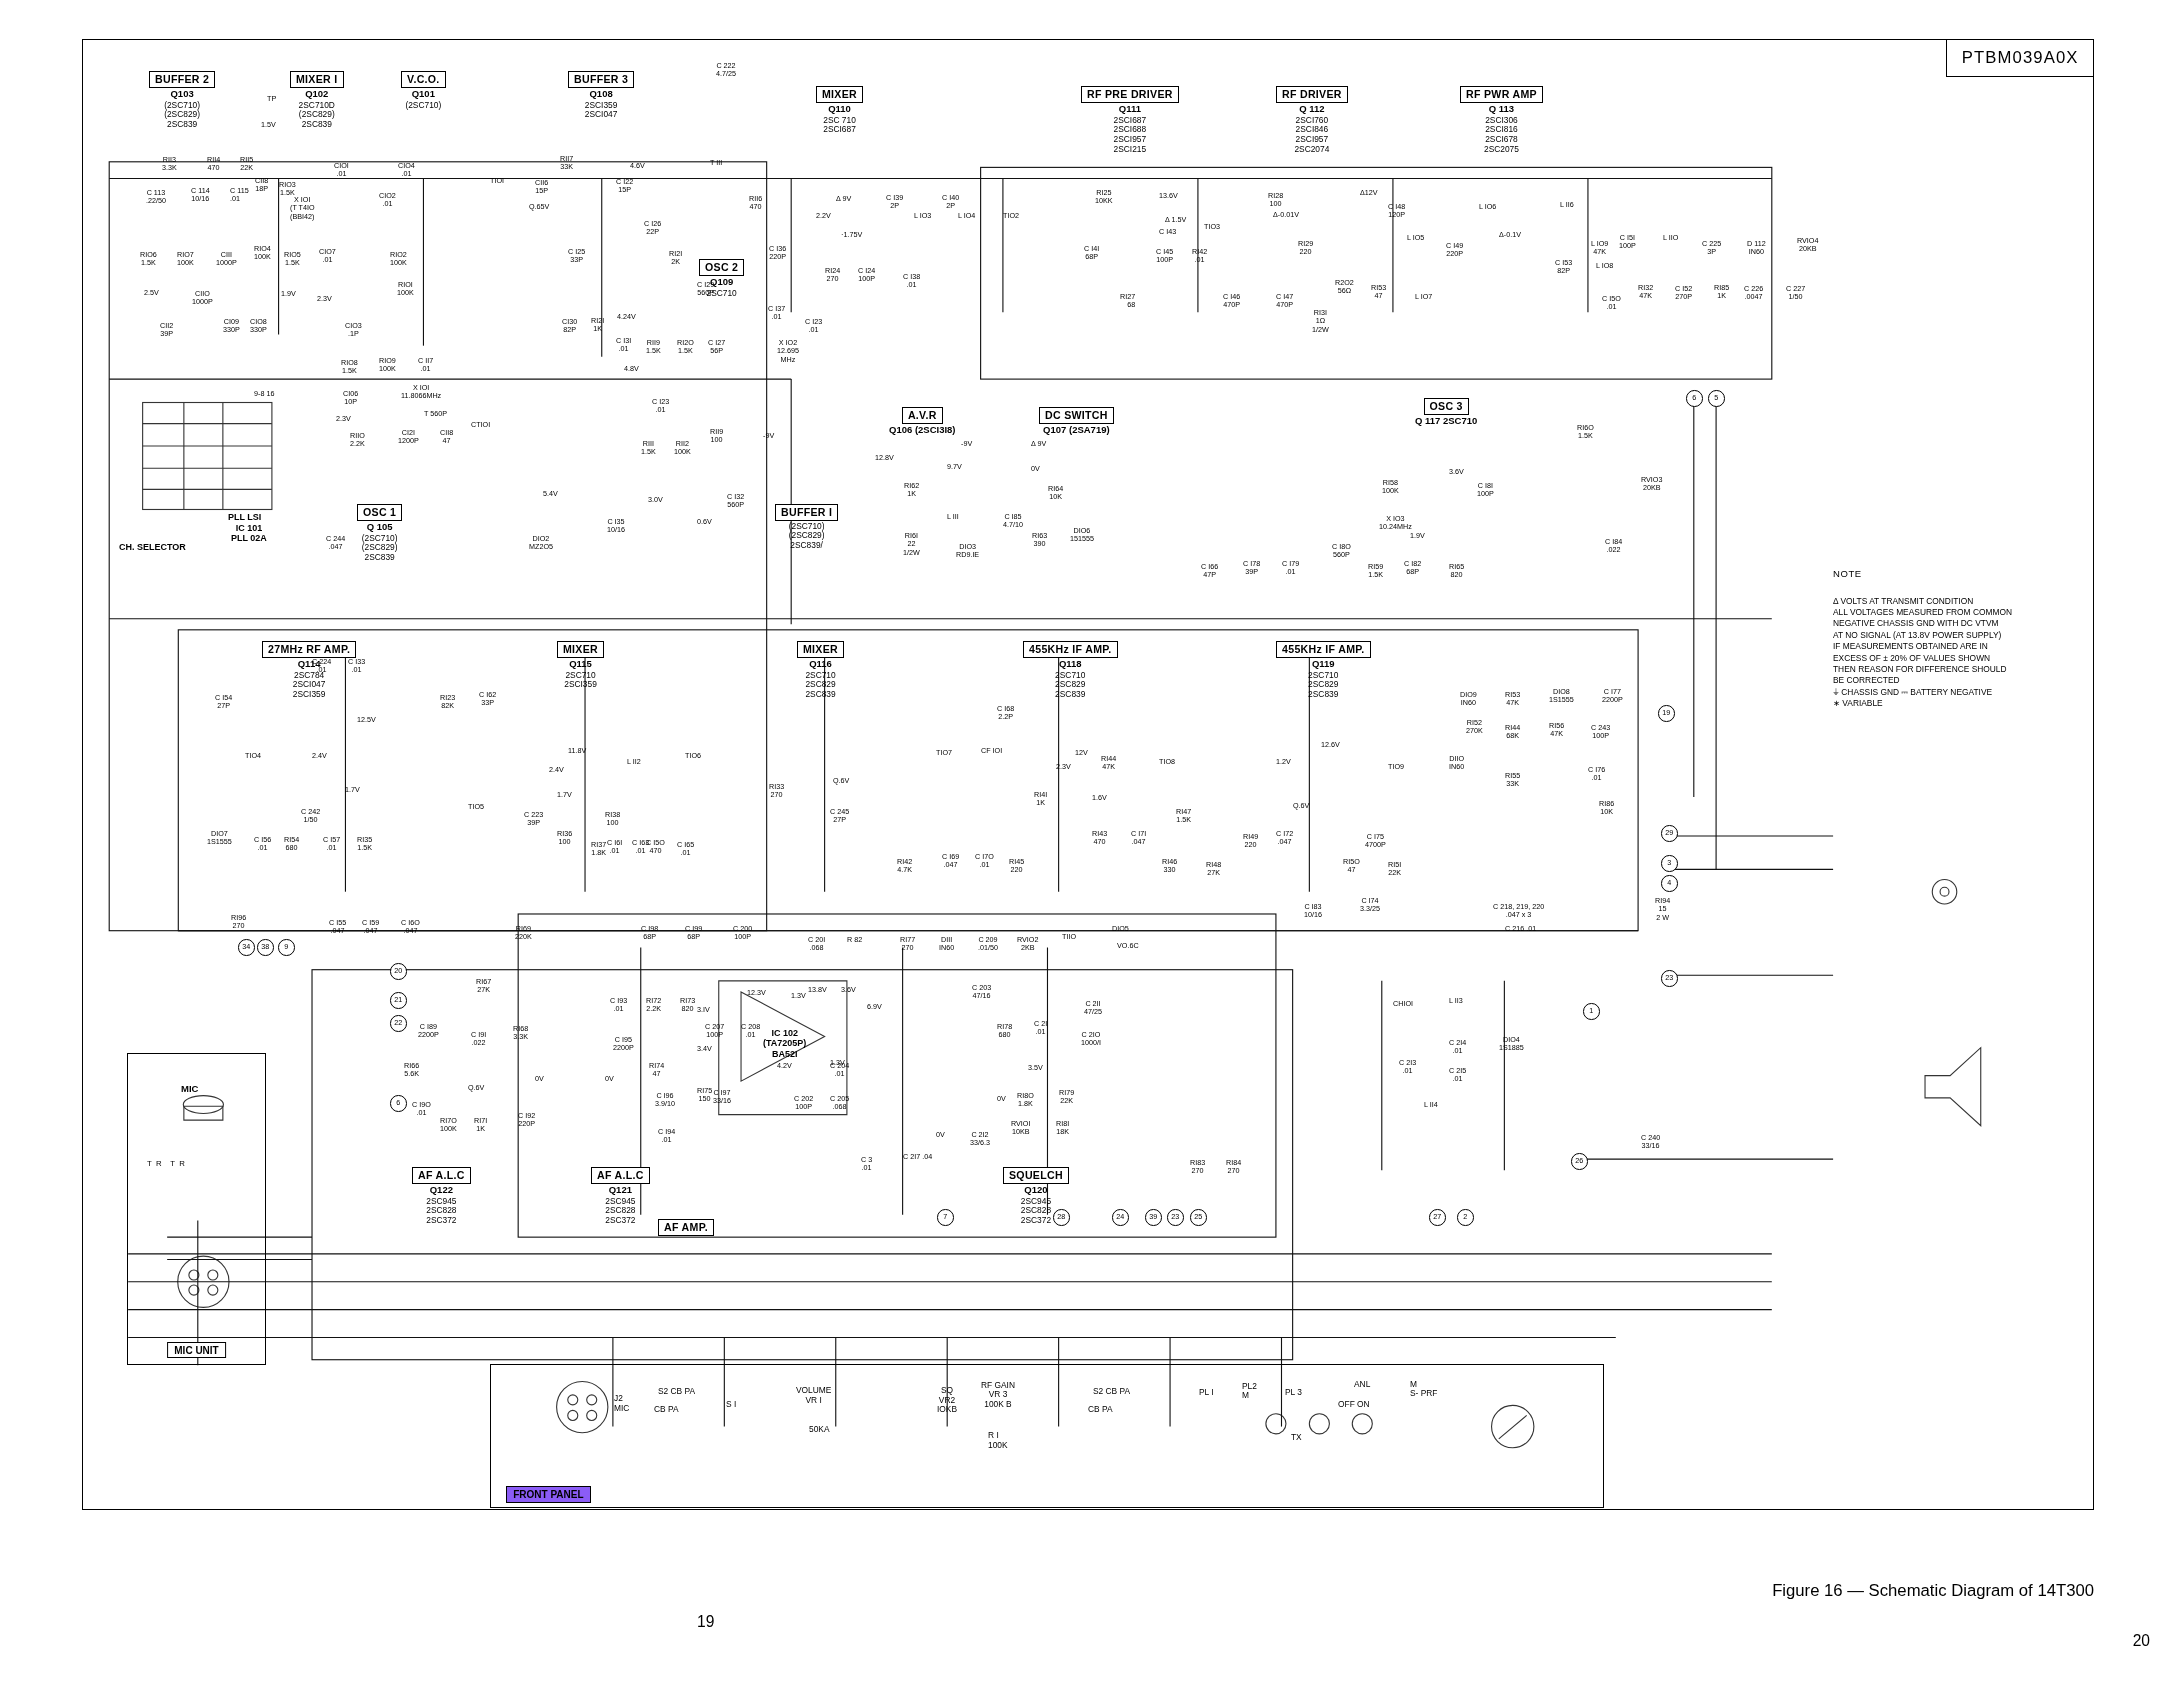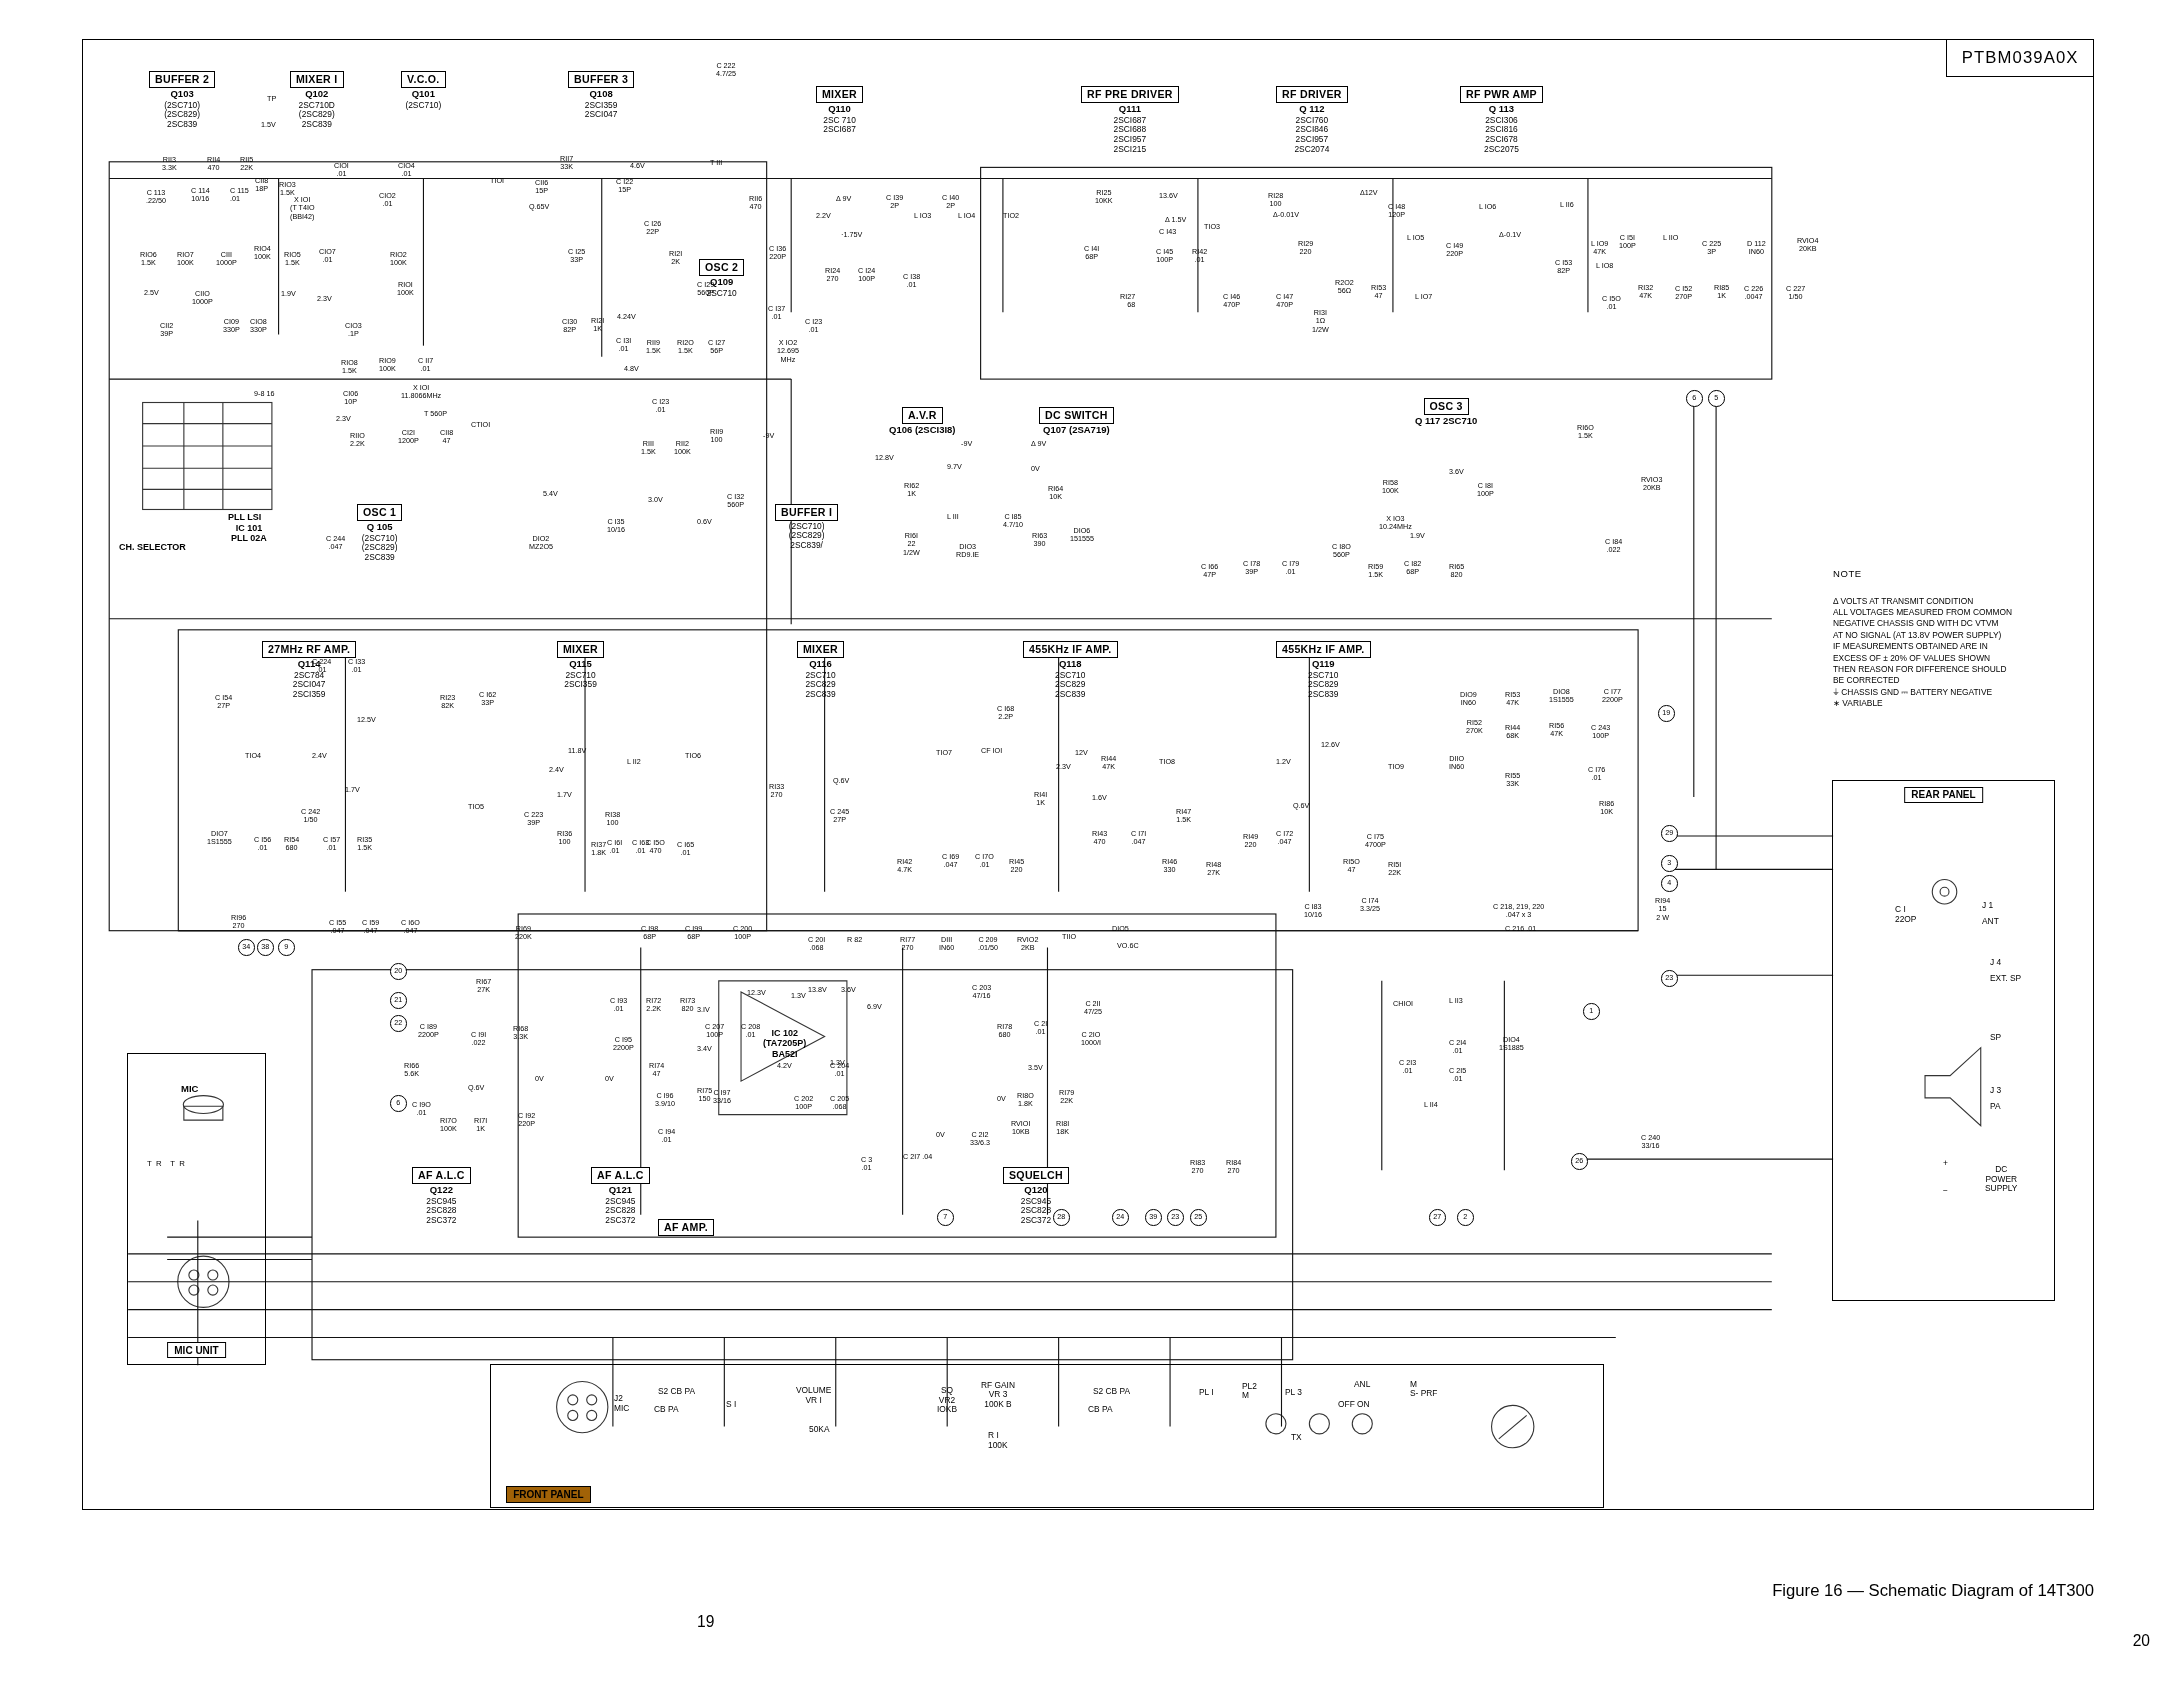--- a/index.html
+++ b/index.html
@@ -190,21 +190,21 @@
     box-sizing: border-box;
   }
   #front-panel .cap {
     position: absolute;
     left: 14.5px;
     bottom: 4.5px;
     border: 1.1px solid #000;
     padding: 1.7px 6.7px;
     font-size: 10px;
     font-weight: bold;
-    background: #a16207;
+    background: #8b5cf6;
   }
 </style>
 </head>
 <body>
 
 <div id="page">
 
   <div id="schematic-frame">
     <div id="part-number-box">PTBM039A0X</div>
   </div>
@@ -956,37 +956,20 @@
 ⏚ CHASSIS GND    ⎓ BATTERY NEGATIVE
 ∗ VARIABLE</span>
   </div>
 
   <div id="mic-unit">
     <div class="lbl bold" style="left:53px; top:30px; font-size:9.5px;">MIC</div>
     <div class="lbl" style="left:19px; top:106px; font-size:7.8px;">T&nbsp; R&nbsp;&nbsp;&nbsp; T&nbsp; R</div>
     <div class="cap">MIC UNIT</div>
   </div>
 
-  <div id="rear-panel">
-    <div class="cap">REAR PANEL</div>
-    <div class="lbl" style="left:149px; top:120px;">J 1</div>
-    <div class="lbl" style="left:149px; top:136px;">ANT</div>
-    <div class="lbl" style="left:62px; top:124px; white-space:pre-line;">C I
-22OP</div>
-    <div class="lbl" style="left:157px; top:177px;">J 4</div>
-    <div class="lbl" style="left:157px; top:193px;">EXT. SP</div>
-    <div class="lbl" style="left:157px; top:252px;">SP</div>
-    <div class="lbl" style="left:157px; top:305px;">J 3</div>
-    <div class="lbl" style="left:157px; top:321px;">PA</div>
-    <div class="lbl" style="left:152px; top:384px; white-space:pre-line; text-align:center;">DC
-POWER
-SUPPLY</div>
-    <div class="lbl" style="left:110px; top:378px;">+</div>
-    <div class="lbl" style="left:110px; top:405px;">−</div>
-  </div>
 
   <div id="front-panel">
     <div class="cap">FRONT PANEL</div>
     <div class="lbl" style="left:123px; top:29px; white-space:pre-line;">J2
 MIC</div>
     <div class="lbl" style="left:167px; top:22px;">S2 CB  PA</div>
     <div class="lbl" style="left:163px; top:40px;">CB      PA</div>
     <div class="lbl" style="left:235px; top:35px;">S I</div>
     <div class="lbl" style="left:305px; top:21px; white-space:pre-line; text-align:center;">VOLUME
 VR I</div>

